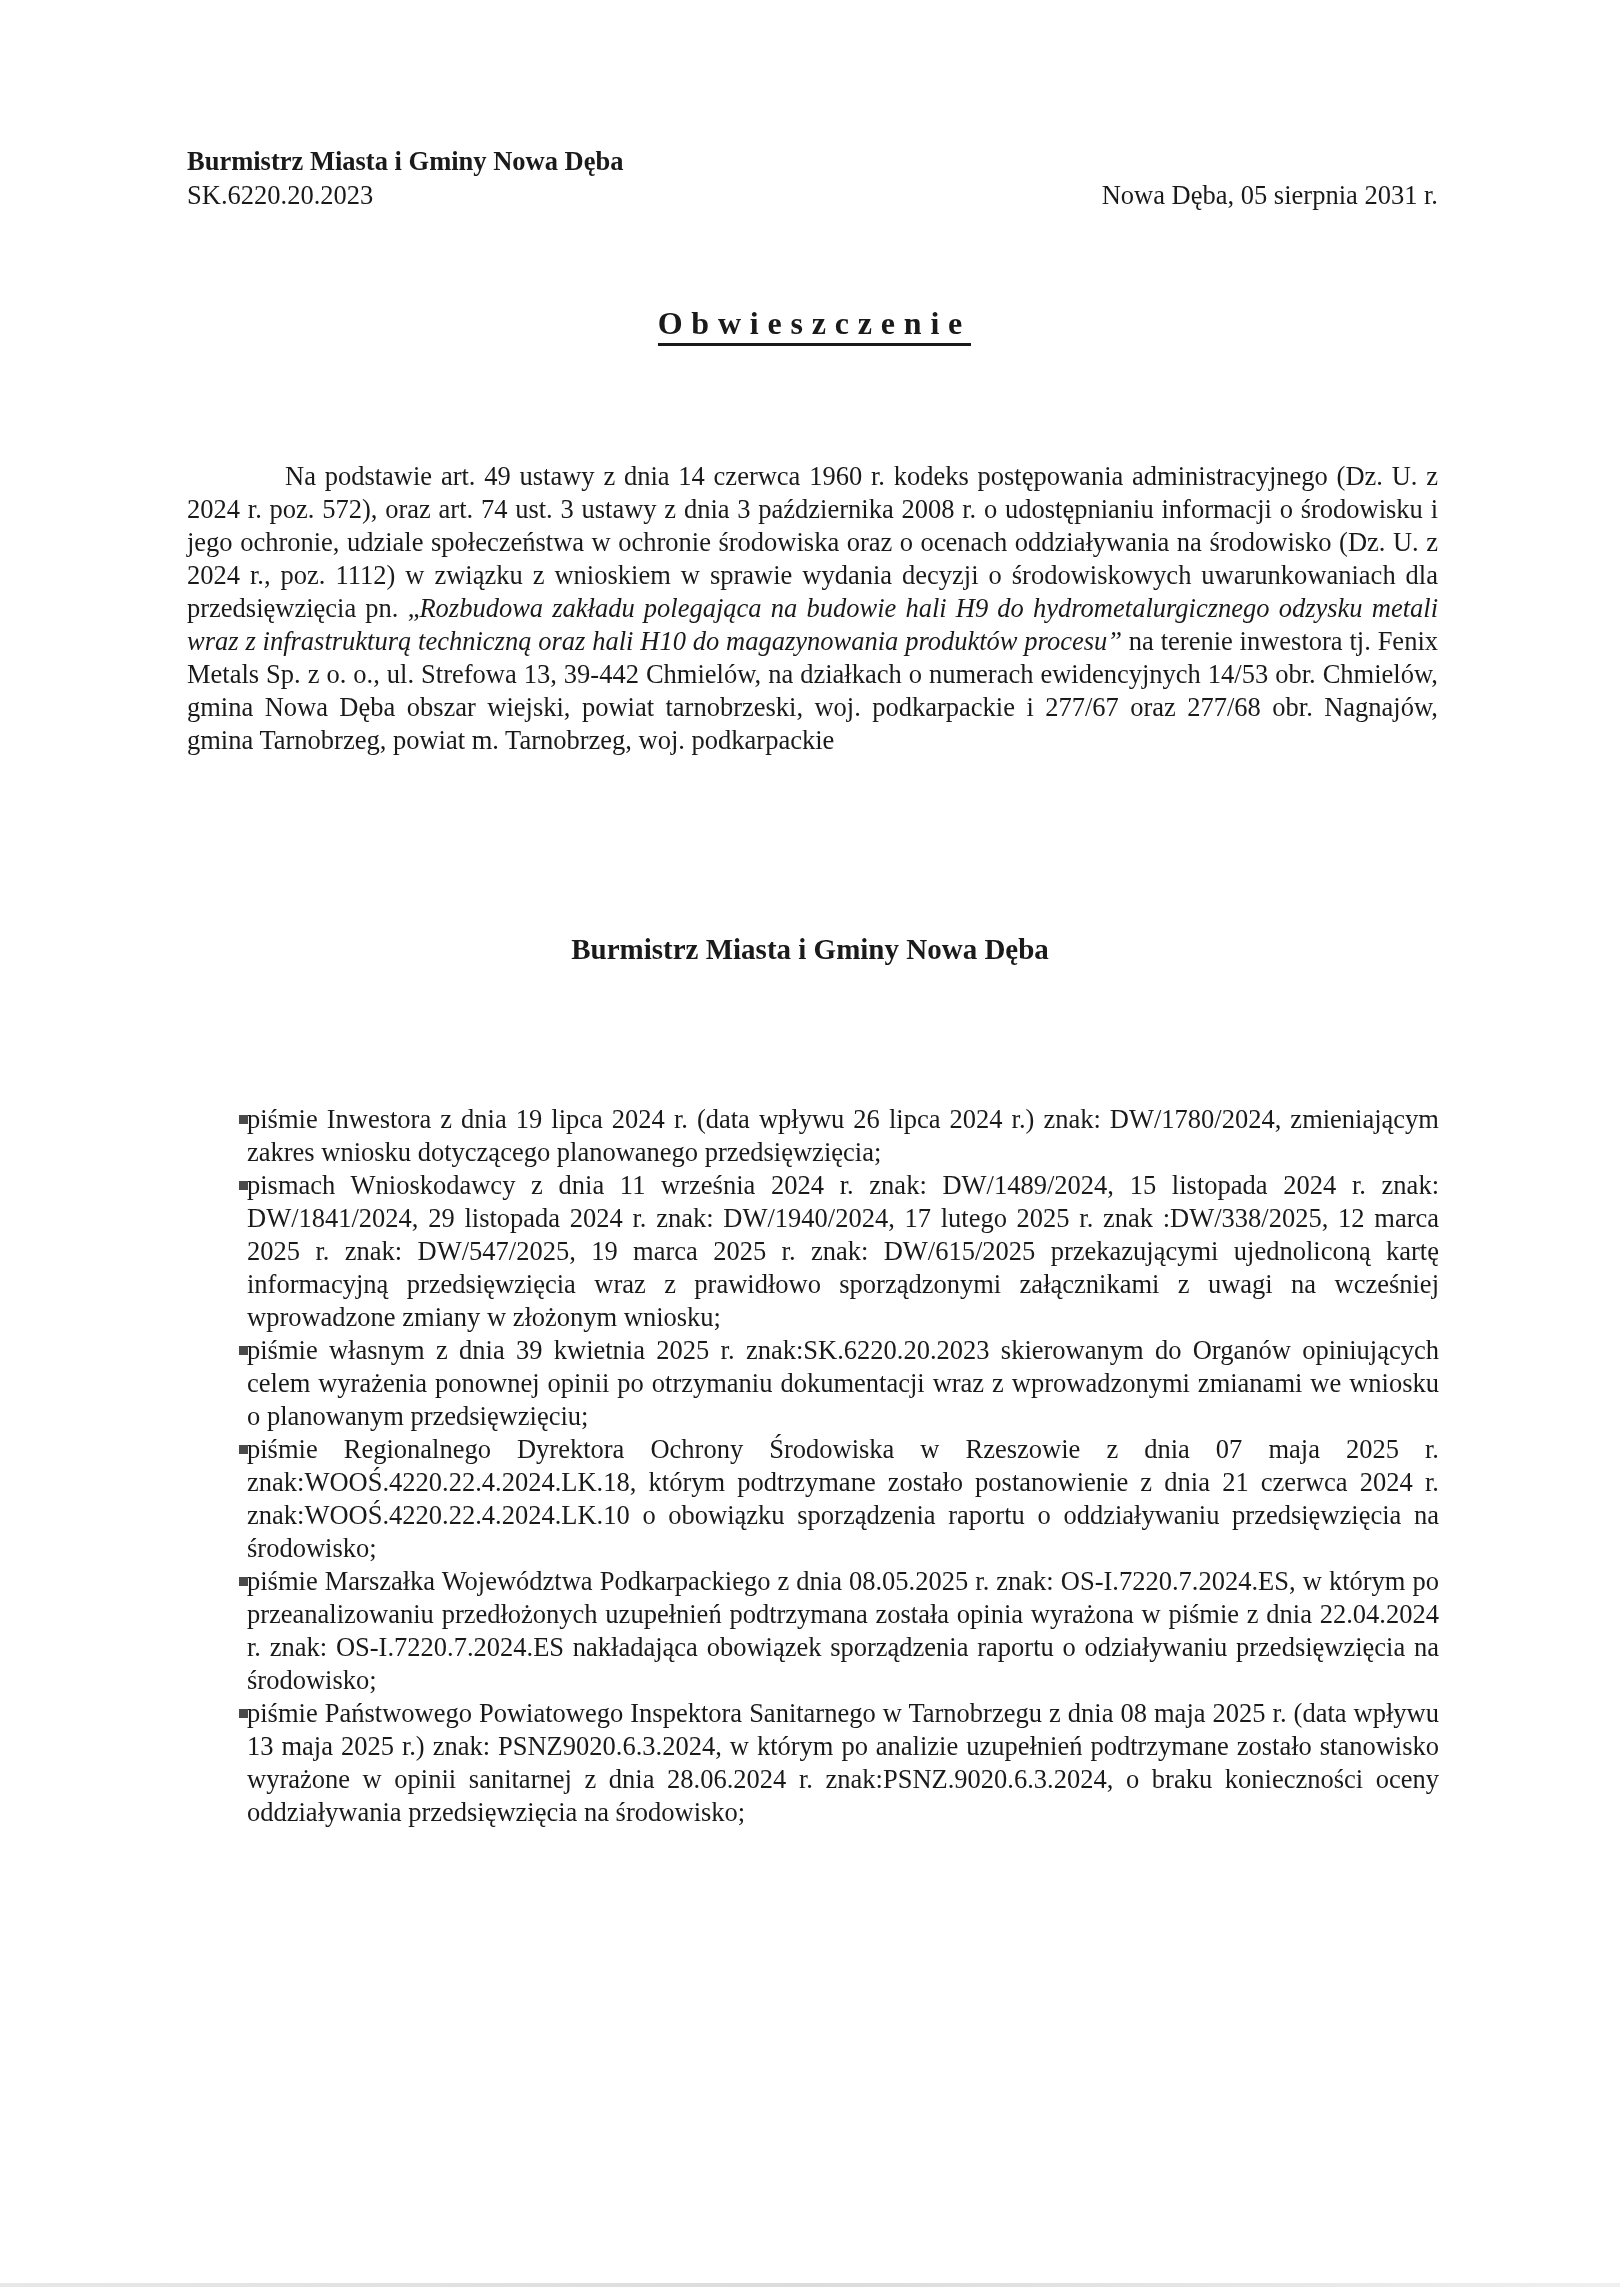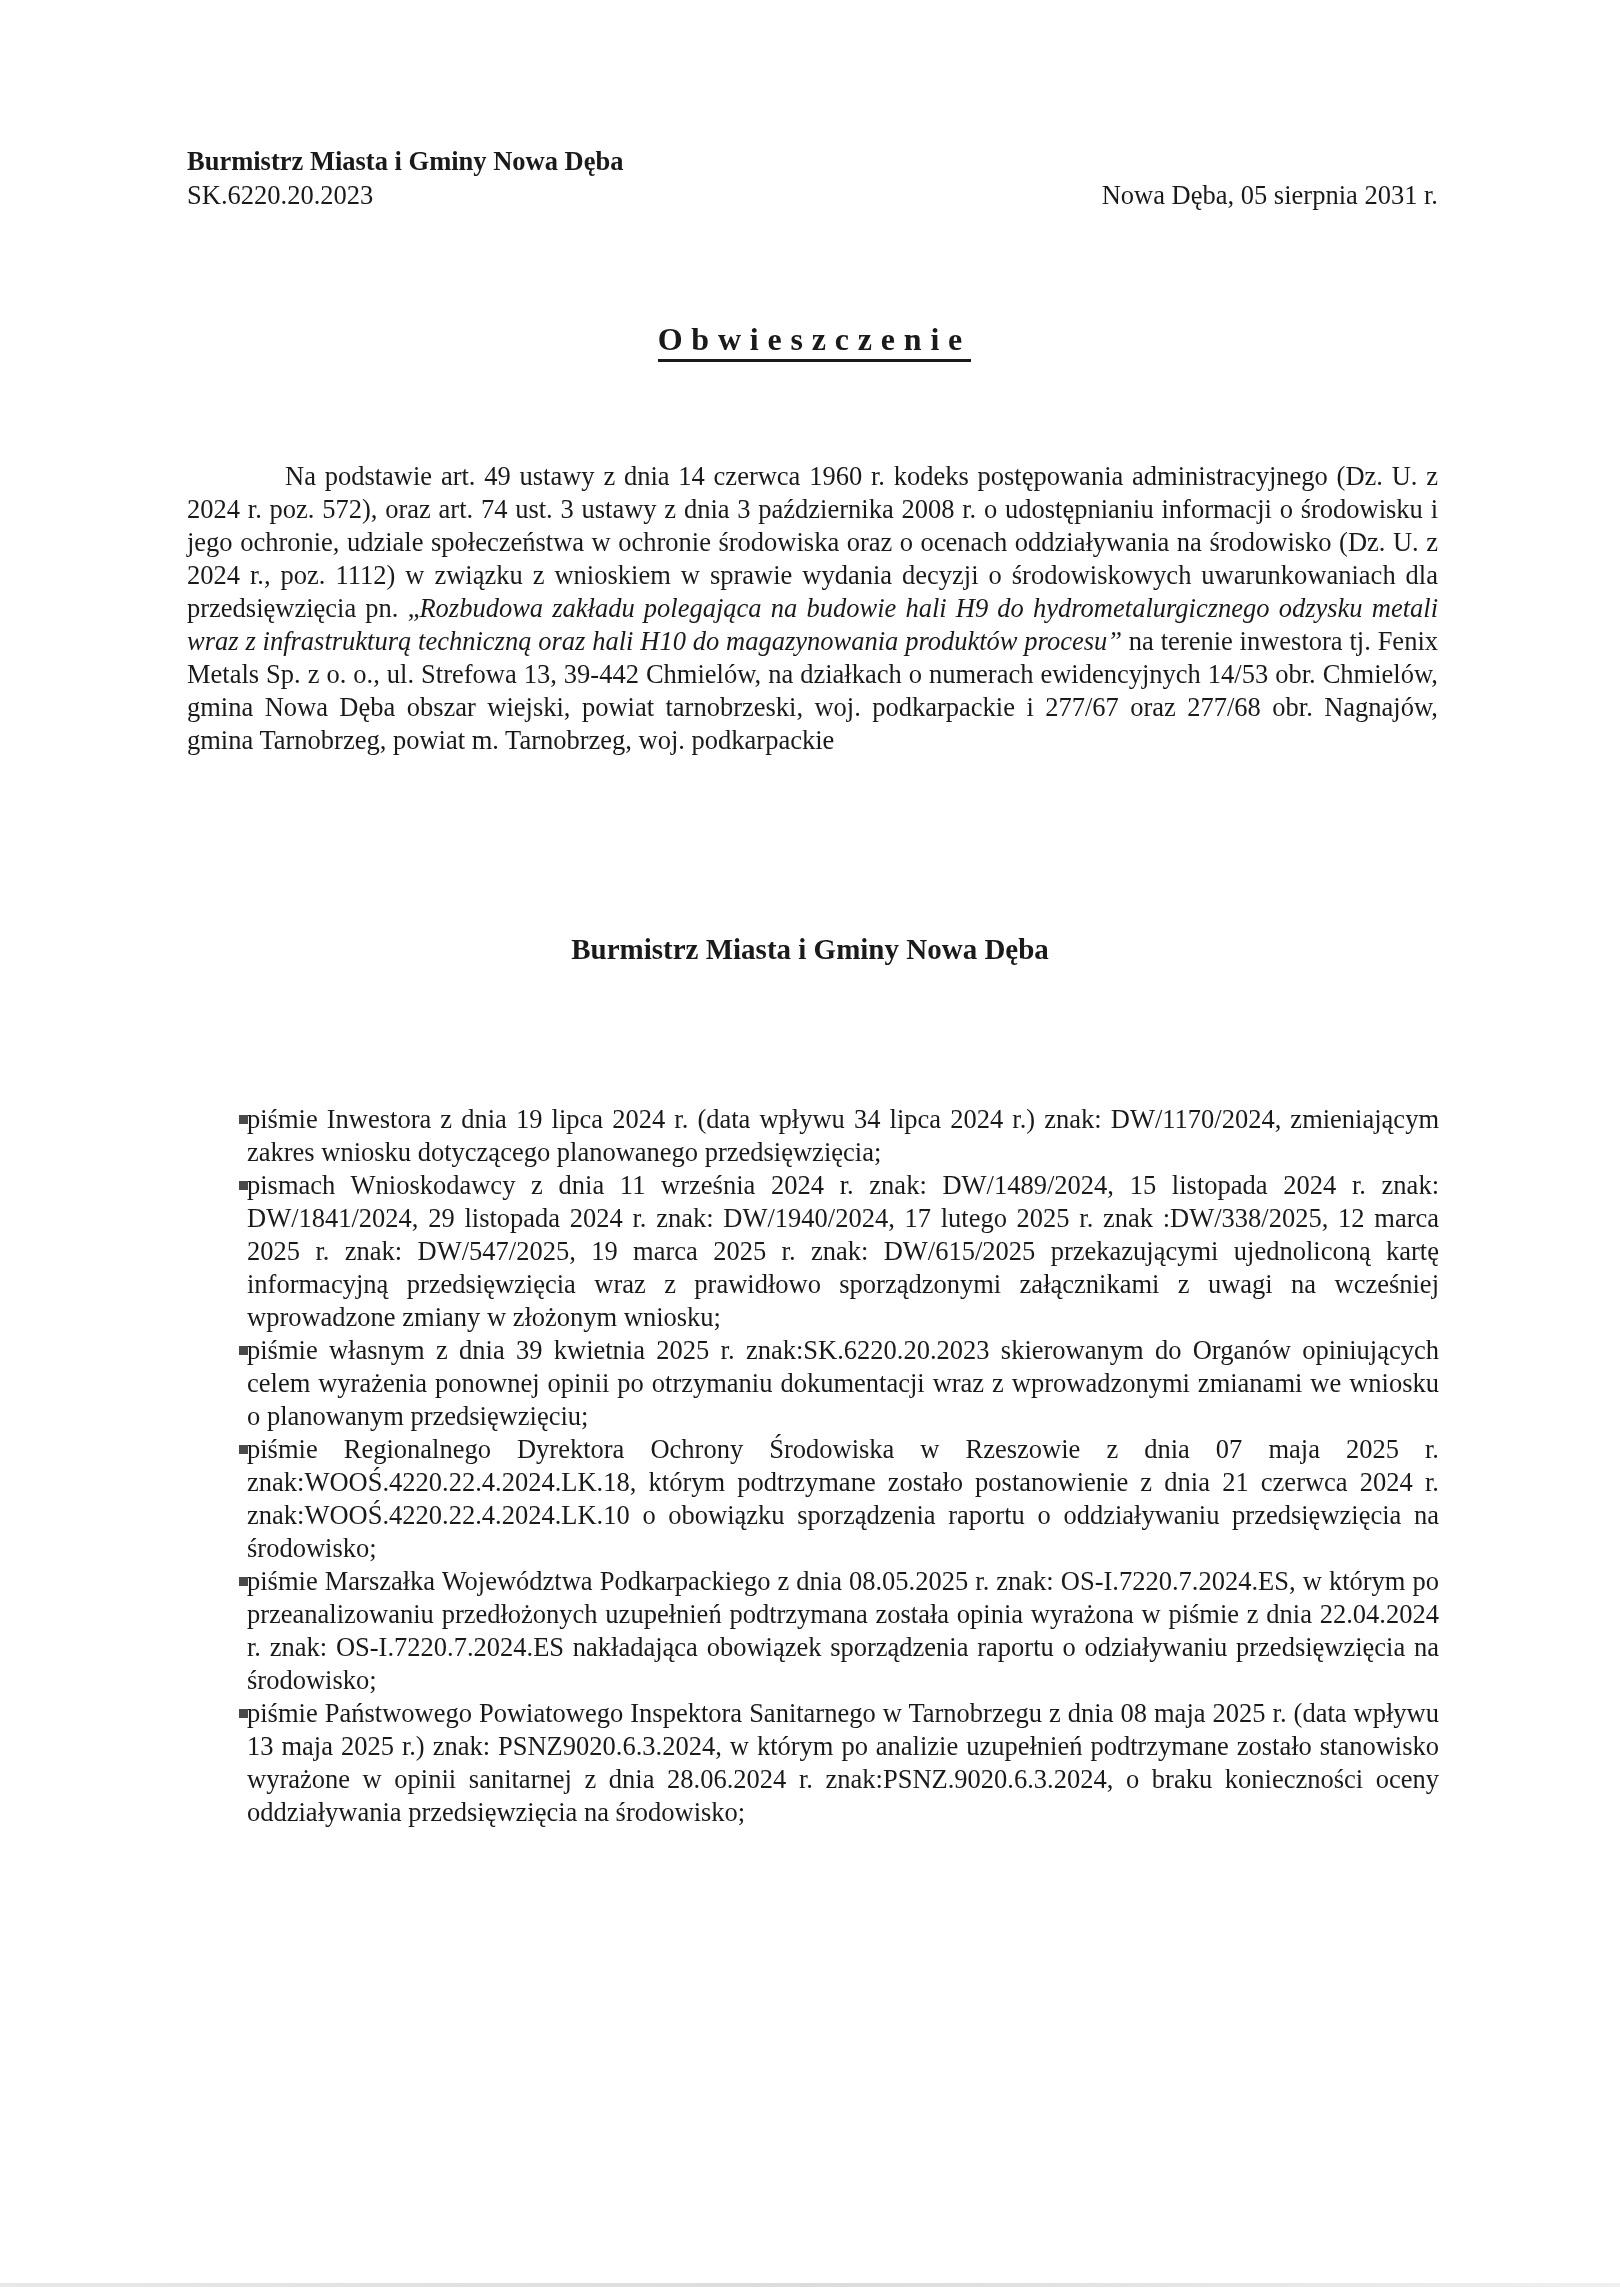--- a/index.html
+++ b/index.html
@@ -2,21 +2,21 @@
 <html><head>
 <meta charset="utf-8">
 <style>
   html, body { margin:0; padding:0; background:#ffffff; }
   body { width:1620px; height:2292px; position:relative; overflow:hidden;
          font-family:"Liberation Serif", "DejaVu Serif", serif; color:#1a1a1a; }
   .page { position:absolute; left:0; top:0; width:1620px; height:2292px; background:#fff; }
   .hdr-org { position:absolute; left:187px; top:145px; font-size:26.5px; font-weight:bold; line-height:33px; }
   .hdr-ref { position:absolute; left:187px; top:179px; font-size:26.5px; line-height:33px; }
   .hdr-date { position:absolute; right:182px; top:179px; font-size:26.5px; line-height:33px; }
-  .title { position:absolute; left:0; width:1620px; top:320px; text-align:center; }
+  .title { position:absolute; left:0; width:1620px; top:304px; text-align:center; }
   .title span { font-size:32px; font-weight:bold; letter-spacing:8.8px; border-bottom:3.9px solid #1a1a1a;
                 padding-bottom:0px; display:inline-block; line-height:39px; margin-left:8.8px; }
   .body-para { position:absolute; left:187px; width:1251px; top:433px; font-size:26.5px;
                line-height:33px; text-align:justify; text-indent:98px; }
   .body-para i { font-style:italic; }
   .center-head { position:absolute; left:0; width:1620px; top:931px; text-align:center;
                  font-size:29px; font-weight:bold; line-height:36px; }
   .list { position:absolute; left:247px; width:1192px; top:1103px; margin:0; padding:0; list-style:none;
           font-size:26.5px; line-height:33px; }
   .list li { position:relative; text-align:justify; }
@@ -42,21 +42,21 @@
 
   <p class="body-para"><span>Na podstawie art. 49 ustawy z dnia 14 czerwca 1960 r. kodeks postępowania administracyjnego (Dz. U. z 2024 r. poz. 572), oraz art. 74 ust. 3 ustawy z dnia 3 października 2008 r. o udostępnianiu informacji o środowisku i jego ochronie, udziale społeczeństwa w ochronie środowiska oraz o ocenach oddziaływania na środowisko (Dz. U. z 2024 r., poz. 1112) w związku z wnioskiem w sprawie wydania decyzji o środowiskowych uwarunkowaniach dla przedsięwzięcia pn. „</span><i>Rozbudowa zakładu polegająca na budowie hali H9 do hydrometalurgicznego odzysku metali wraz z infrastrukturą techniczną oraz hali H10 do magazynowania produktów procesu”</i><span> na terenie inwestora tj. Fenix Metals Sp. z o. o., ul. Strefowa 13, 39-442 Chmielów, na działkach o numerach ewidencyjnych 14/53 obr. Chmielów, gmina Nowa Dęba obszar wiejski, powiat tarnobrzeski, woj. podkarpackie i 277/67 oraz 277/68 obr. Nagnajów, gmina Tarnobrzeg, powiat m. Tarnobrzeg, woj. podkarpackie</span></p>
 
   <div class="center-head">
     <div>Burmistrz Miasta i Gminy Nowa Dęba</div>
   </div>
 
   <ul class="list">
     <li>
         <span class="bullet" style="left:-8.8px"></span>
-        <span style="display:block;padding-left:0">piśmie Inwestora z dnia 19 lipca 2024 r. (data wpływu 34 lipca 2024 r.) znak: DW/1170/2024, zmieniającym zakres wniosku dotyczącego planowanego przedsięwzięcia;</span>
+        <span style="display:block;padding-left:0">piśmie Inwestora z dnia 19 lipca 2024 r. (data wpływu 26 lipca 2024 r.) znak: DW/1780/2024, zmieniającym zakres wniosku dotyczącego planowanego przedsięwzięcia;</span>
       </li>
     <li>
         <span class="bullet" style="left:-8.8px"></span>
         <span style="display:block">pismach Wnioskodawcy z dnia 11 września 2024 r. znak: DW/1489/2024, 15 listopada 2024 r. znak: DW/1841/2024, 29 listopada 2024 r. znak: DW/1940/2024, 17 lutego 2025 r. znak :DW/338/2025, 12 marca 2025 r. znak: DW/547/2025, 19 marca 2025 r. znak: DW/615/2025 przekazującymi ujednoliconą kartę informacyjną przedsięwzięcia wraz z prawidłowo sporządzonymi załącznikami z uwagi na wcześniej wprowadzone zmiany w złożonym wniosku;</span>
       </li>
     <li>
         <span class="bullet" style="left:-8.8px"></span>
         <span style="display:block">piśmie własnym z dnia 39 kwietnia 2025 r. znak:SK.6220.20.2023 skierowanym do Organów opiniujących celem wyrażenia ponownej opinii po otrzymaniu dokumentacji wraz z wprowadzonymi zmianami we wniosku o planowanym przedsięwzięciu;</span>
       </li>
     <li>

